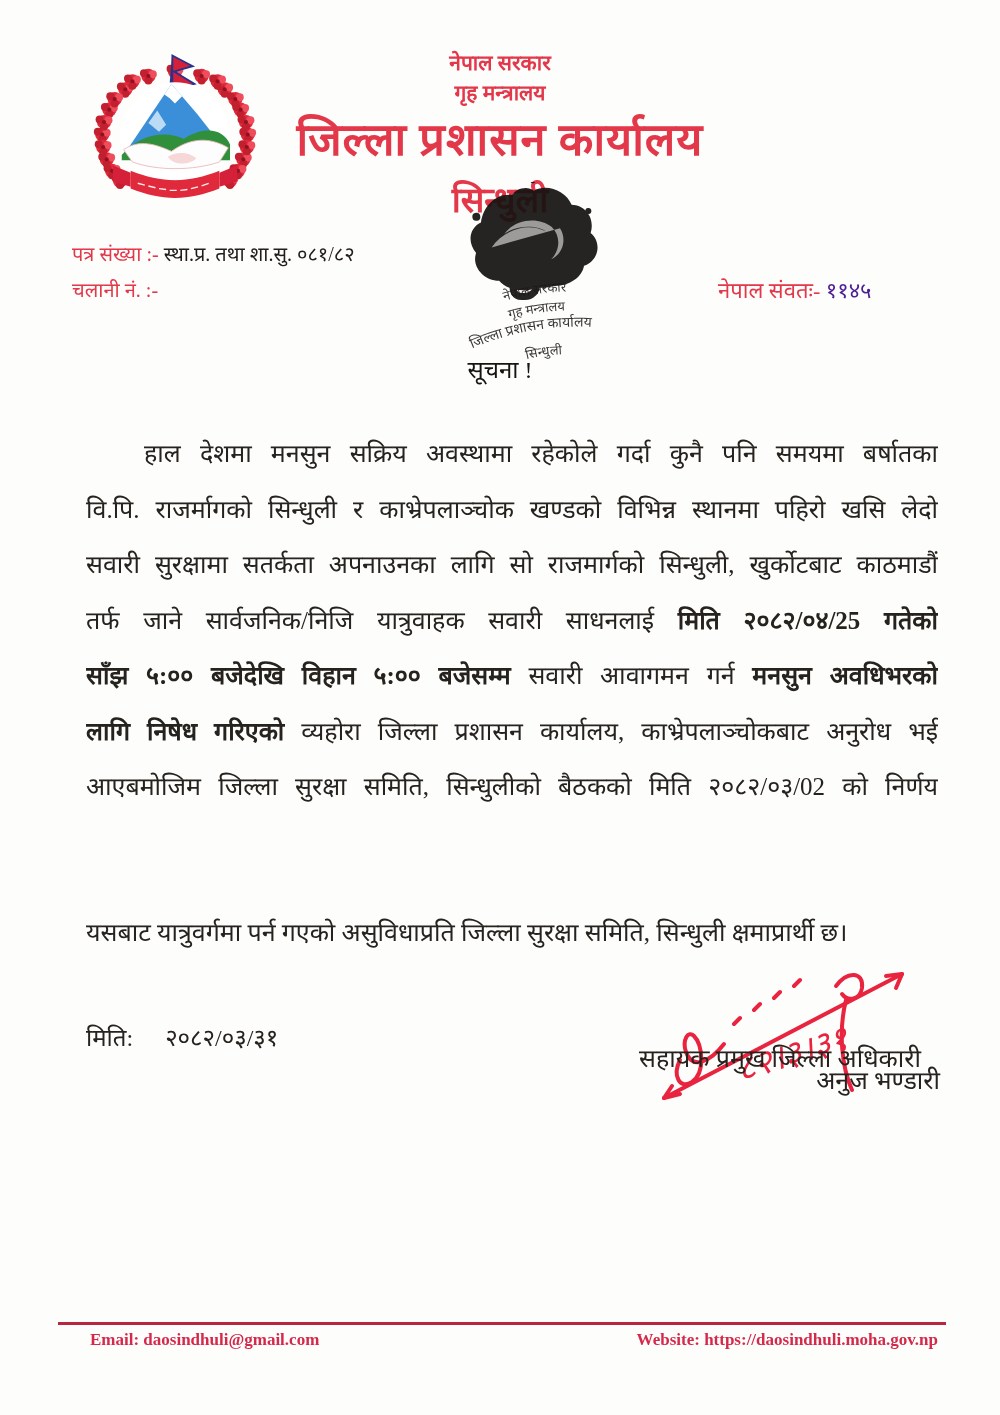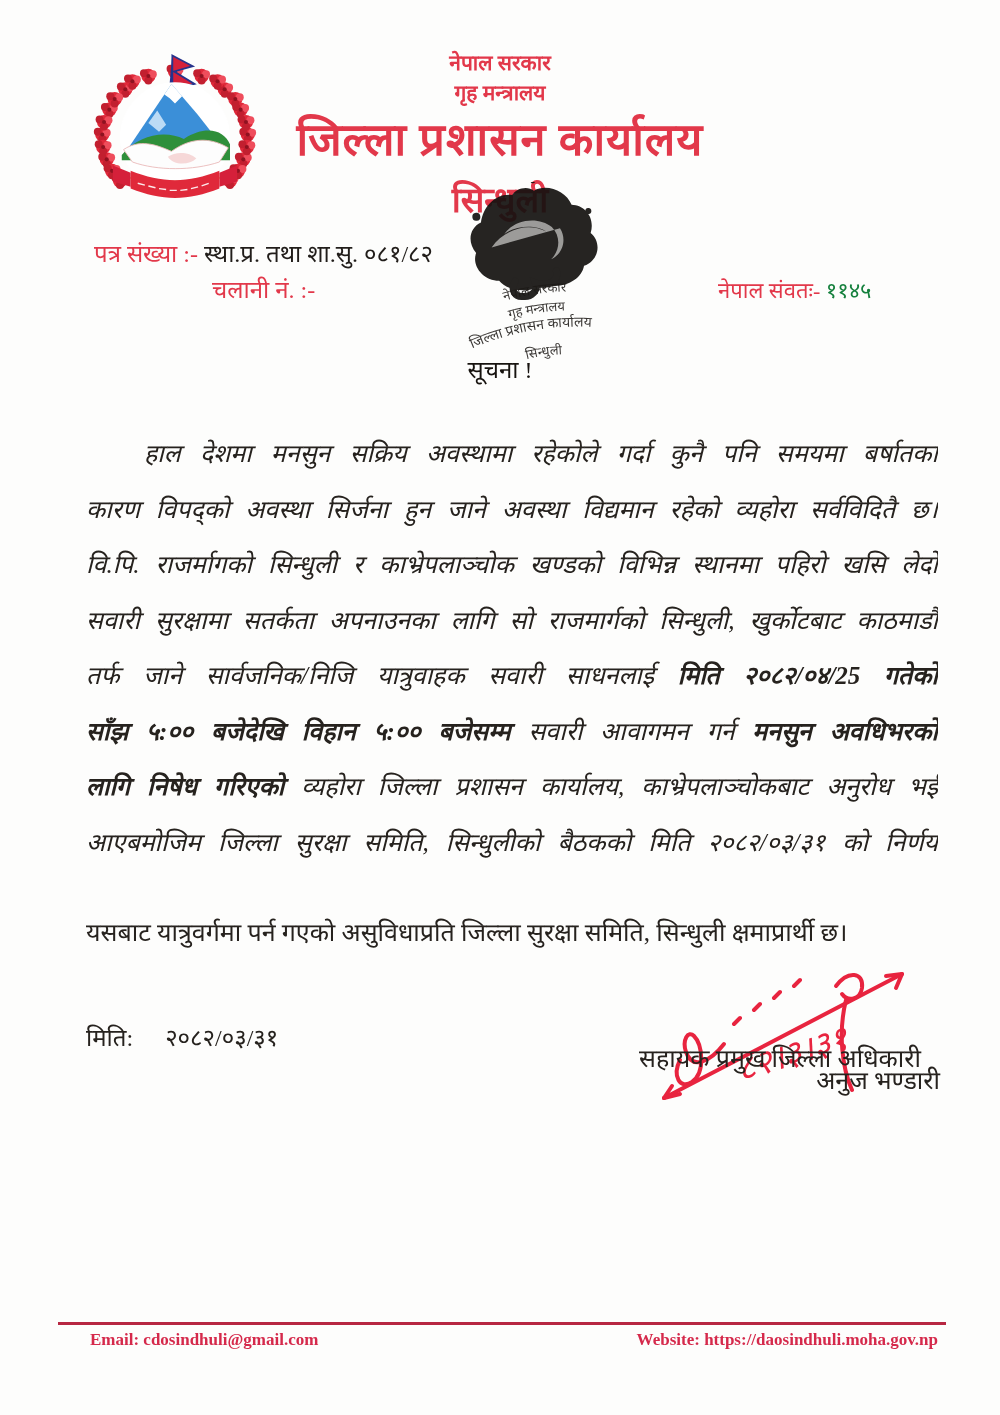--- a/index.html
+++ b/index.html
@@ -11,32 +11,32 @@
   }
   
   .hdr{position:absolute;left:0;top:48px;width:100%;text-align:center;}
   .hdr .govt,.hdr .ministry{color:var(--accent);font-weight:bold;font-size:21px;line-height:30px;}
   .hdr .office{color:var(--accent);font-weight:bold;font-size:45px;line-height:52px;margin-top:6px;letter-spacing:1px;}
   .hdr .district{color:var(--accent);font-weight:bold;font-size:35px;line-height:42px;margin-top:14px;}
   .emblem{position:absolute;left:86px;top:52px;width:178px;height:165px;}
   
   .stamp{position:absolute;left:425px;top:182px;width:240px;height:190px;pointer-events:none;}
   
-  .meta-left{position:absolute;left:94px;top:236px;font-size:24px;line-height:36px;text-align:center;}
+  .meta-left{position:absolute;left:72px;top:236px;font-size:20px;line-height:36px;}
   .meta-left .lbl{color:var(--accent);}
   .meta-left .val{color:#211d1a;}
   .era{position:absolute;left:718px;top:274px;font-size:22px;}
   .era .lbl{color:var(--accent);}
-  .era .val{color:#15803d;text-align:right;}
+  .era .val{color:#4c1d95;text-align:right;}
   
   .subject{position:absolute;left:0;top:352px;width:100%;text-align:center;
     font-size:24px;font-weight:normal;color:#17130f;}
   
   .body1{position:absolute;left:86px;top:426px;width:852px;height:552px;overflow:hidden;
-    font-size:25px;color:#26221e;font-style:italic;}
+    font-size:25px;color:#26221e;}
   .bline{text-align:justify;text-align-last:justify;line-height:55.5px;height:55.5px;overflow:hidden;}
   .bline.indent{text-indent:58px;}
   .bline.last{text-align-last:left;}
   .bold{font-weight:bold;}
   .body2{position:absolute;left:86px;top:913px;width:870px;font-size:25px;line-height:40px;color:#26221e;}
   
   .dateline{position:absolute;left:86px;top:1020px;font-size:24px;color:#26221e;}
   .dateline .lbl{margin-right:26px;}
   .signature{position:absolute;left:650px;top:940px;width:290px;height:190px;}
   .sig-name{position:absolute;left:620px;top:1062px;width:320px;text-align:right;
@@ -171,27 +171,26 @@
   </div>
   <div class="era">
     <span class="lbl">नेपाल संवतः-</span>
     <span class="val">११४५</span>
   </div>
 
   <div class="subject">सूचना !</div>
 
   <div class="body1">
       <div class="bline indent"><span>हाल देशमा मनसुन सक्रिय अवस्थामा रहेकोले गर्दा कुनै पनि समयमा बर्षातका</span></div>
-      <div class="bline"><span>कारण विपद्को अवस्था सिर्जना हुन जाने अवस्था विद्यमान रहेको व्यहोरा सर्वविदितै छ।</span></div>
       <div class="bline"><span>वि.पि. राजर्मागको सिन्धुली र काभ्रेपलाञ्चोक खण्डको विभिन्न स्थानमा पहिरो खसि लेदो</span></div>
       <div class="bline"><span>सवारी सुरक्षामा सतर्कता अपनाउनका लागि  सो राजमार्गको सिन्धुली, खुर्कोटबाट काठमाडौं</span></div>
       <div class="bline"><span>तर्फ जाने सार्वजनिक/निजि यात्रुवाहक सवारी साधनलाई </span><span class="bold">मिति २०८२/०४/25 गतेको</span></div>
       <div class="bline"><span class="bold">साँझ ५:०० बजेदेखि विहान ५:०० बजेसम्म</span><span> सवारी आवागमन गर्न </span><span class="bold">मनसुन अवधिभरको</span></div>
       <div class="bline"><span class="bold">लागि निषेध गरिएको</span><span> व्यहोरा जिल्ला प्रशासन कार्यालय, काभ्रेपलाञ्चोकबाट अनुरोध भई</span></div>
-      <div class="bline"><span>आएबमोजिम जिल्ला सुरक्षा समिति, सिन्धुलीको बैठकको मिति २०८२/०३/३१ को निर्णय</span></div>
+      <div class="bline"><span>आएबमोजिम जिल्ला सुरक्षा समिति, सिन्धुलीको बैठकको मिति २०८२/०३/02 को निर्णय</span></div>
     </div>
 
   <div class="body2">यसबाट यात्रुवर्गमा पर्न गएको असुविधाप्रति जिल्ला सुरक्षा समिति, सिन्धुली क्षमाप्रार्थी छ।</div>
 
   <div class="dateline">
     <span class="lbl">मिति:</span>
     <span class="val">२०८२/०३/३१</span>
   </div>
 
   <svg class="signature" viewBox="0 0 290 190">
@@ -207,21 +206,21 @@
     <text x="86" y="132" fill="#e8243f" font-size="34" font-style="italic" font-family="'Liberation Serif',serif" transform="rotate(-17 120 120)">८२।३।३१</text>
   </svg>
 
   <div class="sig-name">अनुज भण्डारी</div>
   <div class="sig-title">सहायक प्रमुख जिल्ला अधिकारी</div>
 
   <div class="rule"></div>
   <div class="foot">
     <div class="email">
       <span>Email:</span>
-      <span>cdosindhuli@gmail.com</span>
+      <span>daosindhuli@gmail.com</span>
     </div>
     <div class="web">
       <span>Website:</span>
       <span>https://daosindhuli.moha.gov.np</span>
     </div>
   </div>
 
 </div>
 
 </body></html>

